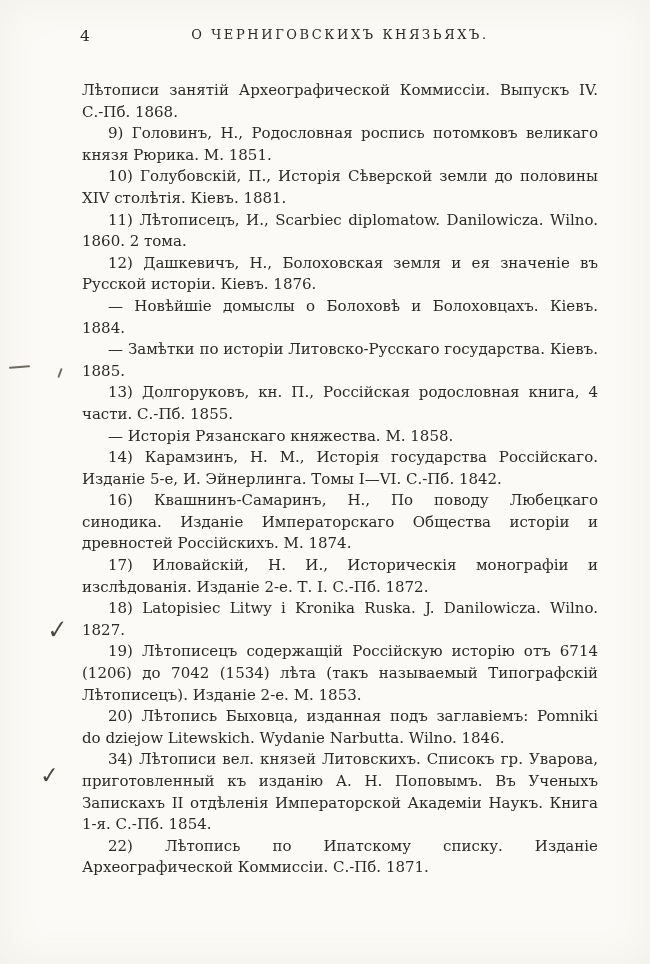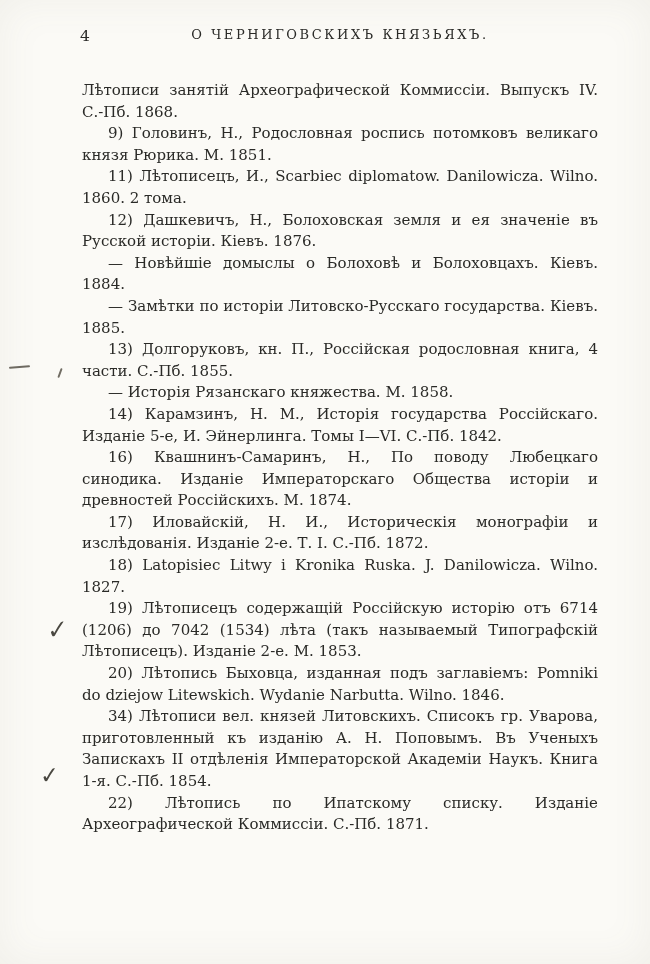--- a/index.html
+++ b/index.html
@@ -114,20 +114,21 @@
     <div class="mark mark-stroke"></div>
     <div class="mark mark-check1">✓</div>
     <div class="mark mark-check2">✓</div>
   </div>
 
   <div class="body-text-block">
   <p class="entry no-indent"><span class="num"></span> <span class="author"></span> <span class="txt">Лѣтописи занятій Археографической Коммиссіи. Выпускъ IV. С.-Пб. 1868.</span></p>
 
   <p class="entry"><span class="num">9)</span> <span class="author">Головинъ, Н.,</span> <span class="txt">Родословная роспись потомковъ великаго князя Рюрика. М. 1851.</span></p>
 
+  <p class="entry"><span class="num">10)</span> <span class="author">Голубовскій, П.,</span> <span class="txt">Исторія Сѣверской земли до половины XIV столѣтія. Кіевъ. 1881.</span></p>
 
   <p class="entry"><span class="num">11)</span> <span class="author">Лѣтописецъ, И.,</span> <span class="txt">Scarbiec diplomatow. Danilowicza. Wilno. 1860. 2 тома.</span></p>
 
   <p class="entry"><span class="num">12)</span> <span class="author">Дашкевичъ, Н.,</span> <span class="txt">Болоховская земля и ея значеніе въ Русской исторіи. Кіевъ. 1876.</span></p>
 
   <p class="entry"><span class="num">—</span> <span class="author"></span> <span class="txt">Новѣйшіе домыслы о Болоховѣ и Болоховцахъ. Кіевъ. 1884.</span></p>
 
   <p class="entry"><span class="num">—</span> <span class="author"></span> <span class="txt">Замѣтки по исторіи Литовско-Русскаго государства. Кіевъ. 1885.</span></p>
 
   <p class="entry"><span class="num">13)</span> <span class="author">Долгоруковъ, кн. П.,</span> <span class="txt">Россійская родословная книга, 4 части. С.-Пб. 1855.</span></p>

